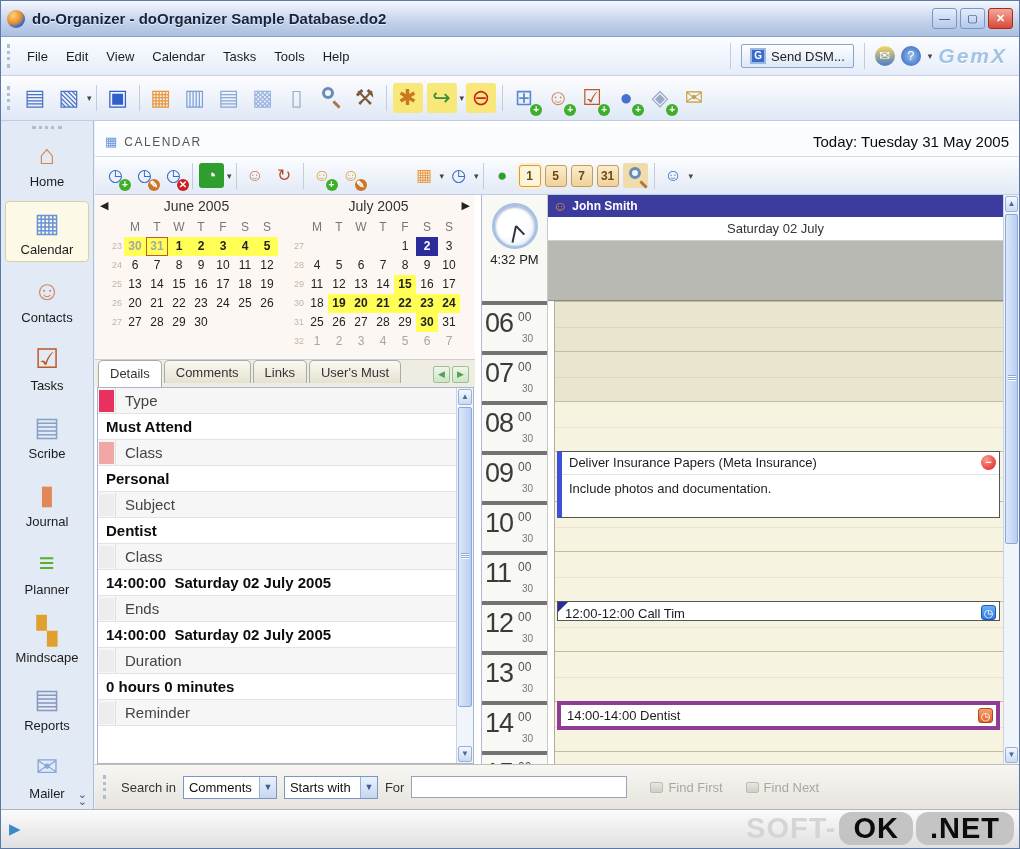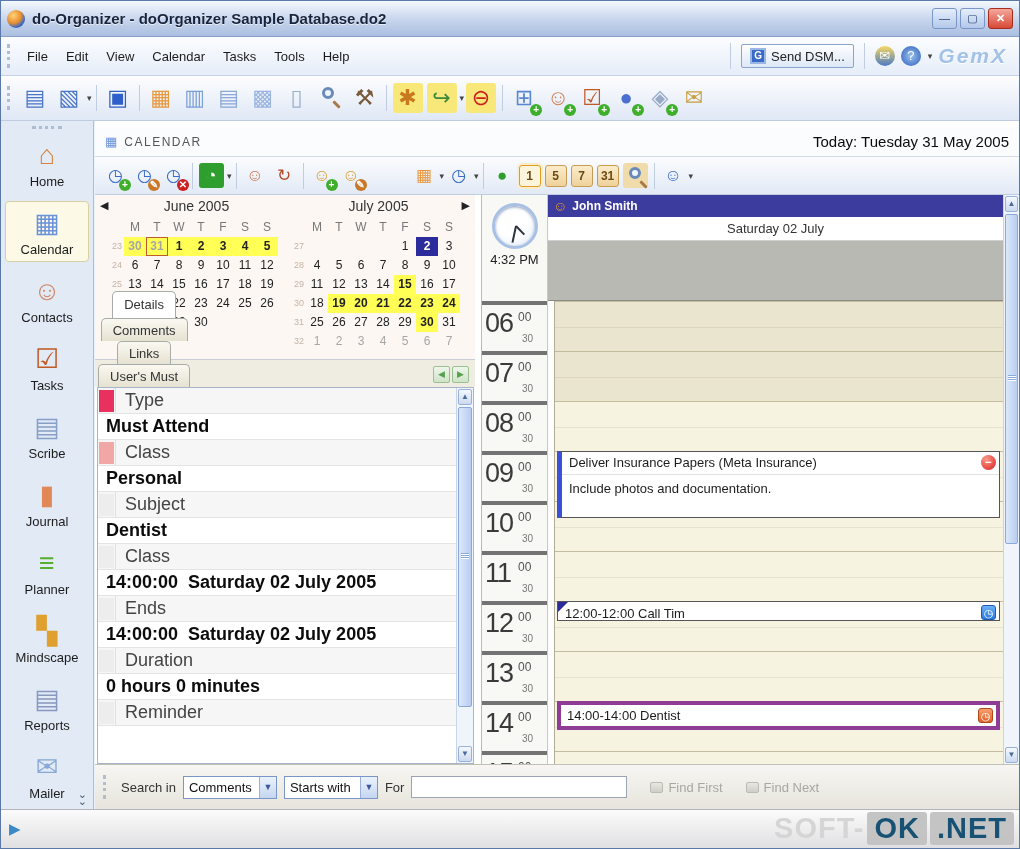--- a/index.html
+++ b/index.html
@@ -92,21 +92,21 @@
   .tab{height:23px;line-height:23px;padding:0 11px;font-size:13px;color:#333;
     background:linear-gradient(#faf8f0,#e6e2d2);border:1px solid #a8aca8;border-bottom:none;
     border-radius:5px 5px 0 0;margin-right:2px;}
   .tab.active{background:#fff;height:27px;line-height:26px;}
   .tarrs{margin-left:auto;display:flex;gap:2px;padding:0 6px 4px 0;}
   .tarr{width:17px;height:17px;background:linear-gradient(#eef6ea,#cfe4c8);border:1px solid #9cc094;
     color:#56a050;font-size:9px;line-height:15px;text-align:center;border-radius:2px;}
   .details{position:absolute;left:2px;right:1px;top:192px;bottom:0;border:1px solid #a8b4c8;
     background:#fff;display:flex;}
   .drows{flex:1;overflow:hidden;}
-  .drow{height:26px;border-bottom:1px solid #e4e4e4;display:flex;align-items:center;font-size:18px;}
+  .drow{height:26px;border-bottom:1px solid #e4e4e4;display:flex;align-items:center;font-size:15px;}
   .drow.lab{background:#f6f6f6;color:#444;}
   .swcol{width:18px;align-self:stretch;border-right:1px solid #e0e0e0;display:flex;align-items:center;}
   .swatch{width:15px;height:22px;margin-left:1px;}
   .drow.lab .txt{margin-left:9px;}
   .drow.val{font-weight:bold;color:#0c0c0c;padding-left:8px;white-space:pre;}
   
   .sb{width:17px;background:#f0f4fb;border-left:1px solid #c8d4e8;position:relative;flex:0 0 auto;}
   .sbtn{position:absolute;left:1px;right:1px;height:16px;background:linear-gradient(#f4f8fe,#ccdaf0);
     border:1px solid #9ab0d8;border-radius:2px;color:#4a6a9a;font-size:8px;text-align:center;line-height:14px;}
   .sthumb{position:absolute;left:1px;right:1px;background:linear-gradient(90deg,#dce8fa,#b8cdf0);
@@ -166,21 +166,21 @@
   .forinput{width:216px;height:22px;border:1px solid #9aa4b4;background:#fff;}
   .findbtn{display:flex;align-items:center;gap:5px;color:#a8a8a2;font-size:13px;margin-left:16px;}
   .findic{width:13px;height:11px;background:linear-gradient(#e8e8e2,#cfcfc8);border:1px solid #bcbcb4;border-radius:2px;}
   
   .statusbar{position:absolute;left:0;right:0;bottom:0;height:39px;
     background:linear-gradient(#fbfbfb,#e0e0e2);border-top:1px solid #b4b4bc;
     display:flex;align-items:center;padding:0 8px;font-size:13px;color:#1c1c1c;}
   .statico{font-size:15px;color:#3a8ac8;margin-right:7px;}
   .watermark{position:absolute;right:5px;bottom:3px;display:flex;align-items:center;gap:3px;
     font-size:29px;font-weight:bold;color:#d4d4d4;letter-spacing:1px;opacity:.95;}
-  .wmbox{background:#c2c2c2;color:#0c4a6e;border-radius:3px;padding:0 7px;line-height:33px;}
+  .wmbox{background:#c2c2c2;color:#000000;border-radius:12px;padding:0 14px;line-height:33px;}
 </style>
 </head>
 <body>
 
 <div class="win">
 
   <div class="titlebar">
     <span class="app-icon"></span>
     <span class="title">do-Organizer - doOrganizer Sample Database.do2</span>
     <span class="winbtn">—</span>
@@ -515,21 +515,21 @@
                 <span class="dcell m">3</span>
                 <span class="dcell m">4</span>
                 <span class="dcell m">5</span>
                 <span class="dcell m">6</span>
                 <span class="dcell m">7</span>
               </div>
             </div>
           </div>
       </div>
       <div class="tabs">
-        <div id="tabs-list" style="display:flex;align-items:center;flex-direction:column;">
+        <div id="tabs-list" style="display:flex;align-items:flex-start;">
             <span class="tab active">Details</span>
             <span class="tab">Comments</span>
             <span class="tab">Links</span>
             <span class="tab">User's Must</span>
           </div>
         <div class="tarrs">
           <span class="tarr">◀</span>
           <span class="tarr">▶</span>
         </div>
       </div>

